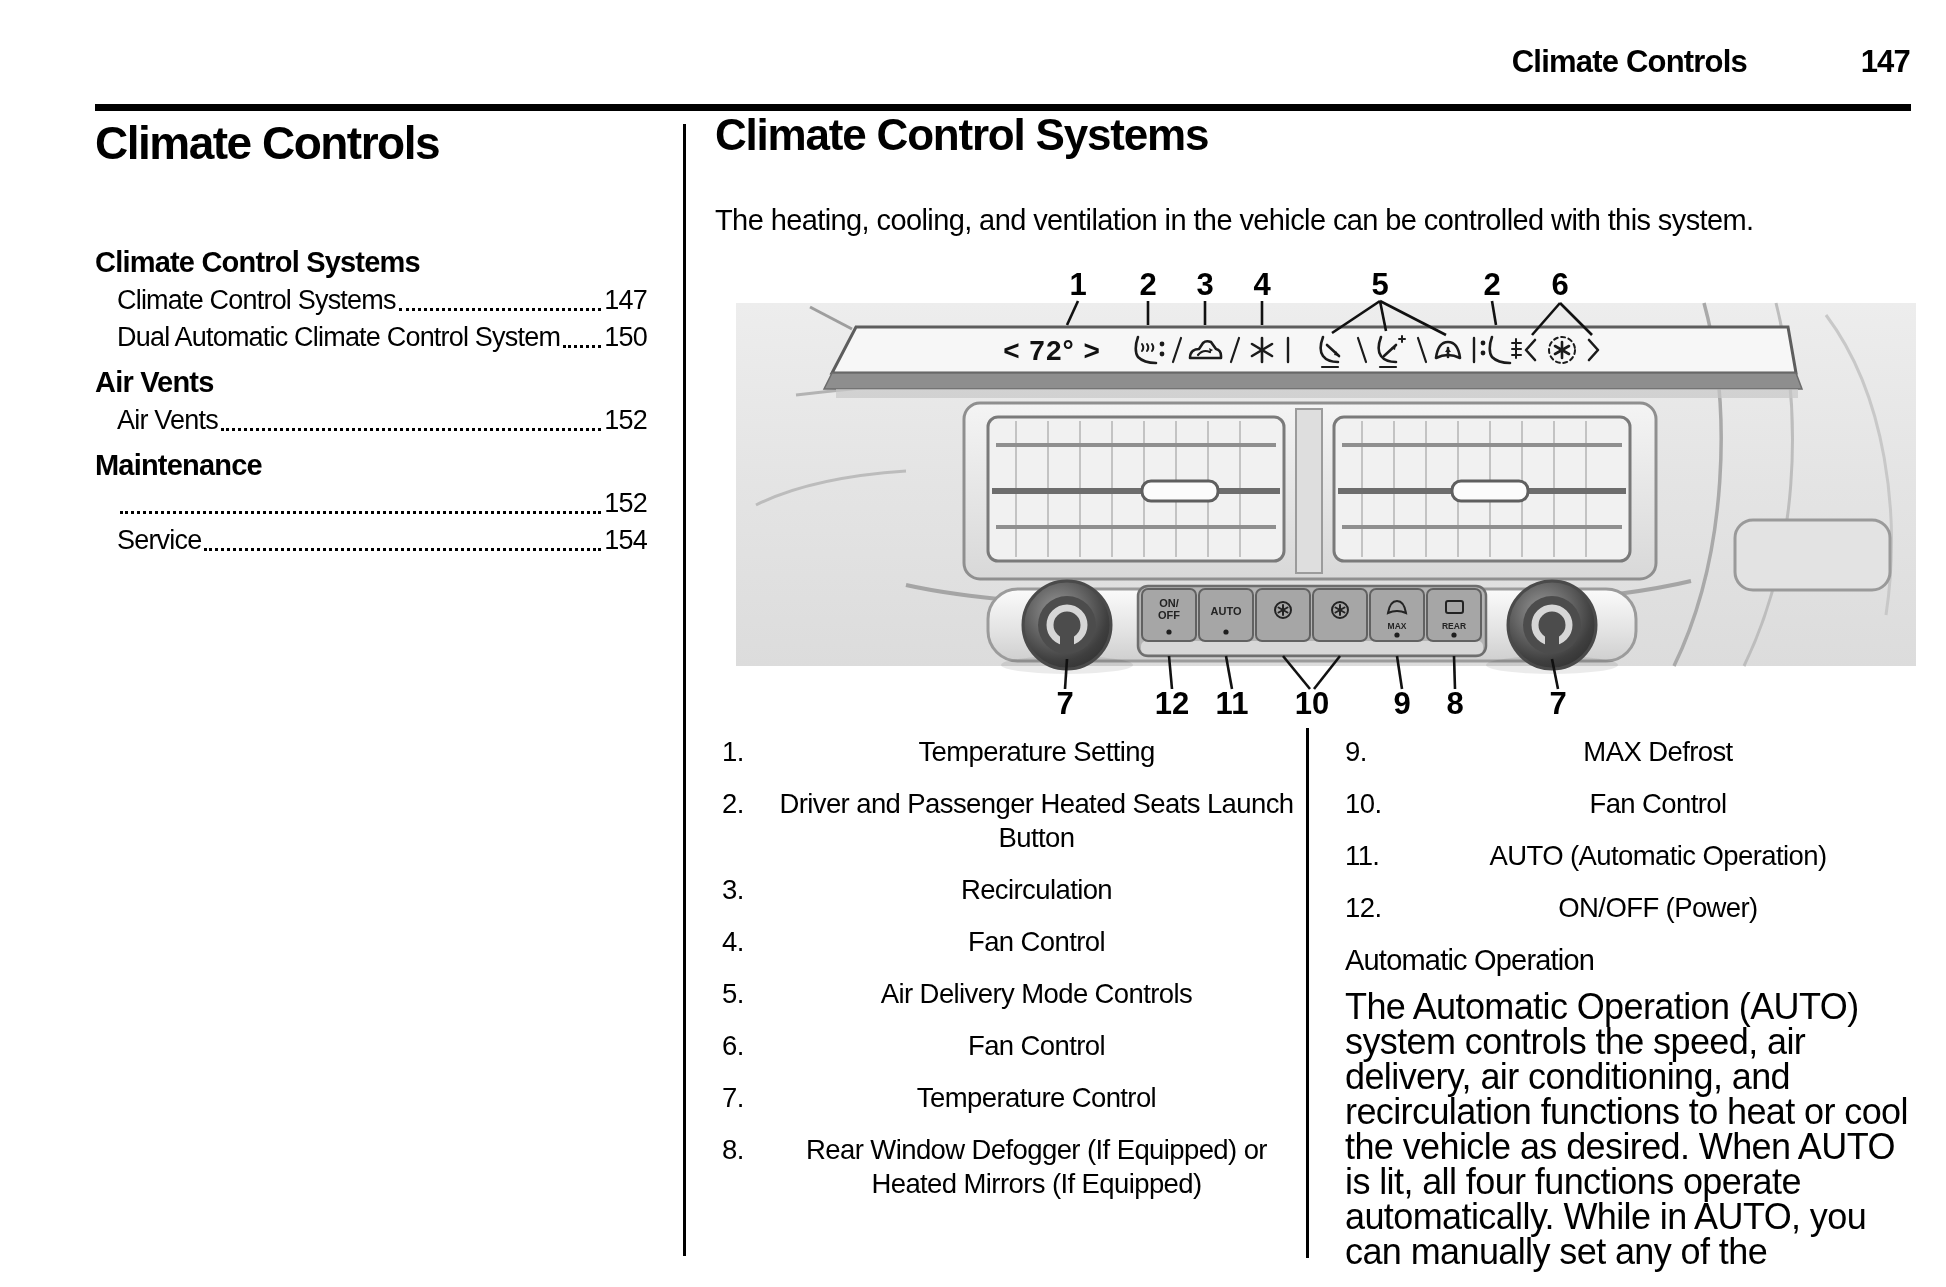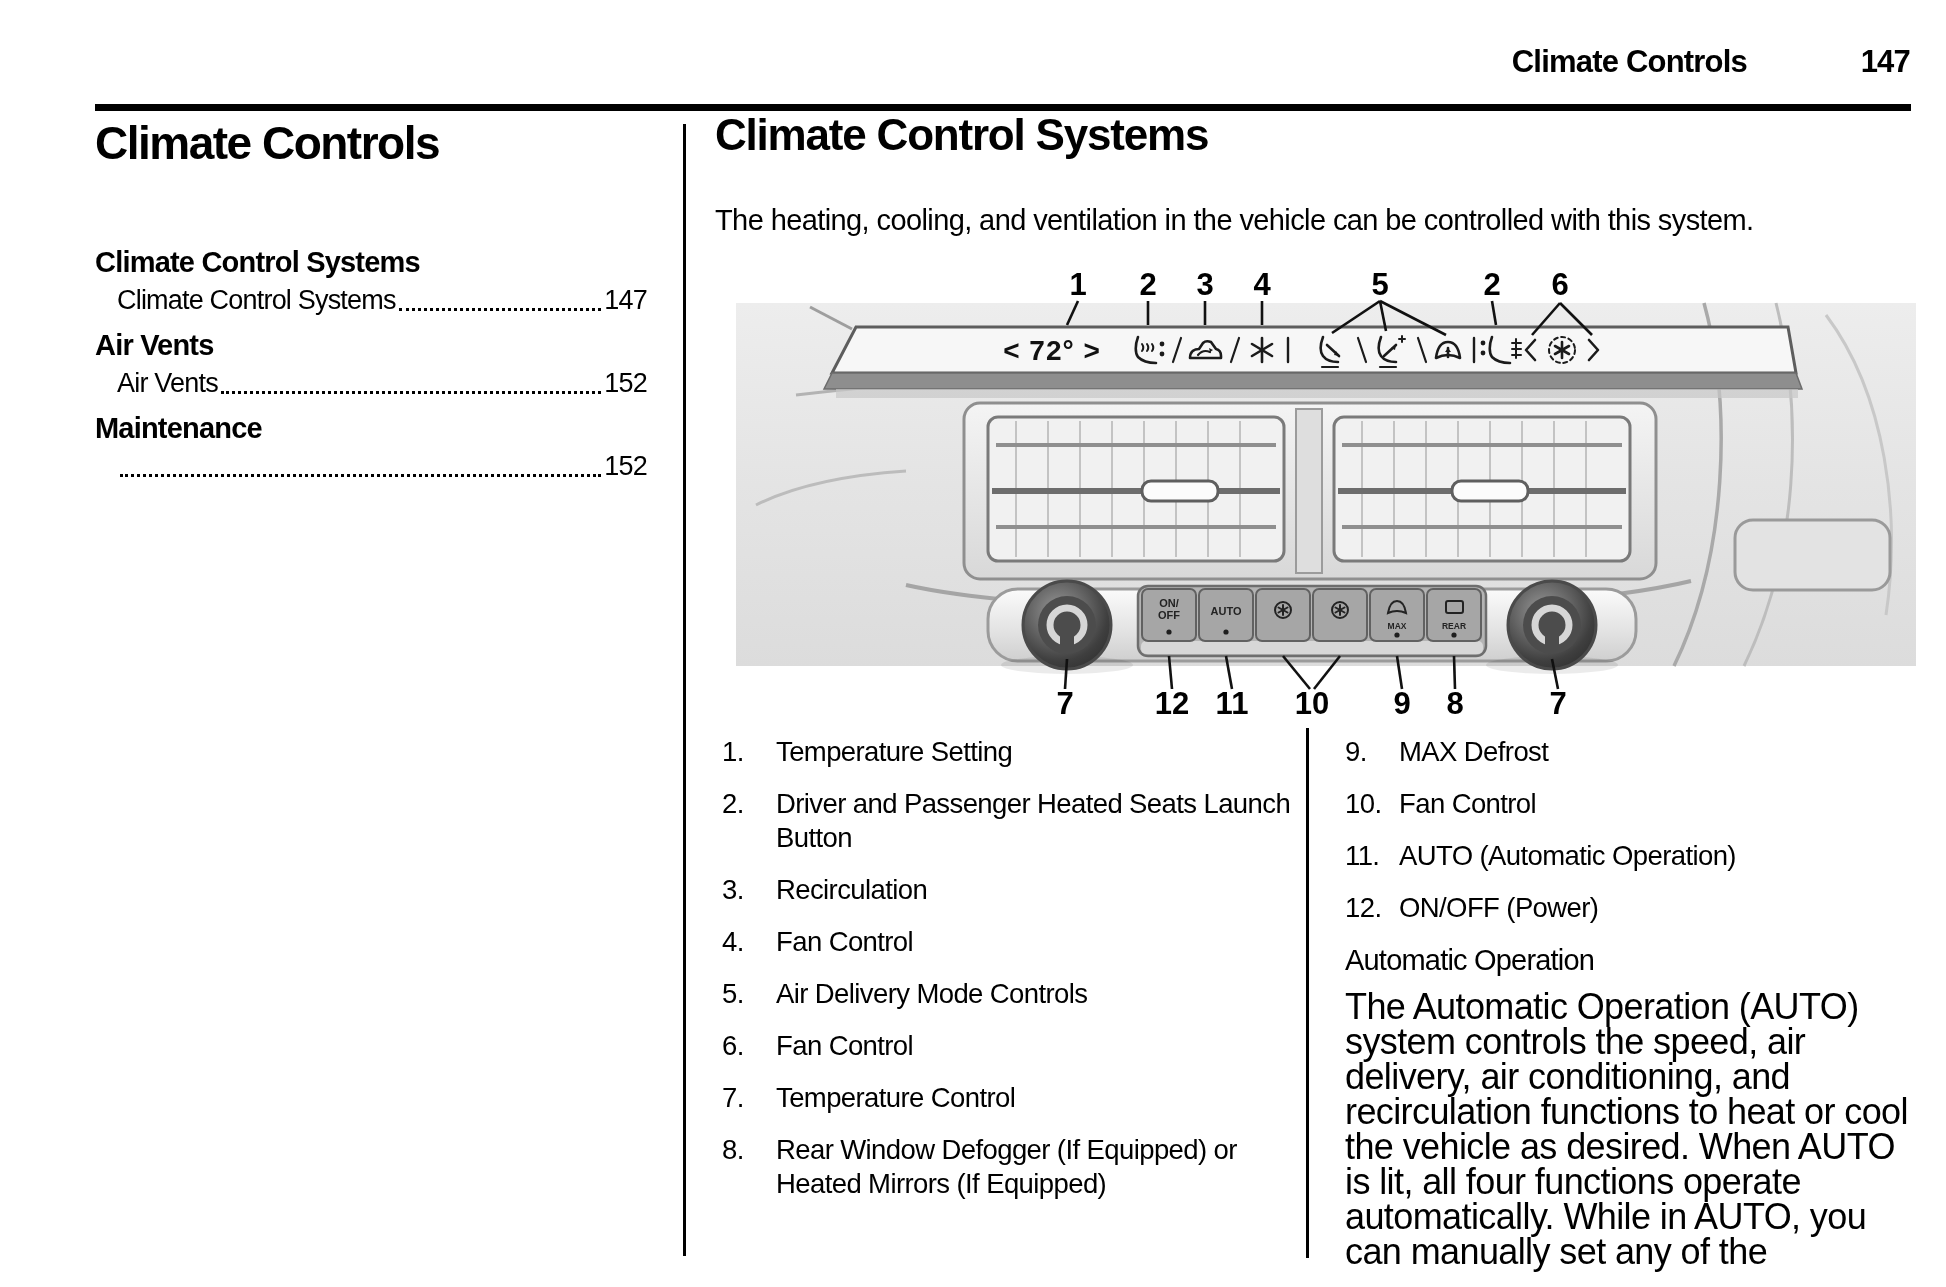--- a/index.html
+++ b/index.html
@@ -25,21 +25,21 @@
   .toc-dots{flex:1;min-width:10px;border-bottom:3.5px dotted #000;margin:0 3px 6px 3px;}
   
   #right-title{left:715px;top:110px;font-size:44px;font-weight:700;letter-spacing:-1.2px;}
   #intro{left:715px;top:204px;width:1190px;font-size:29px;letter-spacing:-0.6px;}
   
   .legend{font-size:27.5px;letter-spacing:-0.6px;line-height:34px;}
   #legend-left{left:722px;top:735px;width:575px;}
   #legend-right{left:1345px;top:735px;width:572px;}
   .li{display:flex;margin-bottom:18px;}
   .li .n{width:54px;flex:none;}
-  .li .t{flex:1;}
+  .li .t{flex:1;text-align:center;}
   #subhead{font-size:29px;font-weight:400;letter-spacing:-0.8px;margin:16px 0 12px 0;}
   #para{font-size:36px;line-height:35px;letter-spacing:-0.6px;}
   
   #figure-svg{left:736px;top:255px;}
   .callout{font-size:31px;font-weight:600;}
   svg text{font-family:"Liberation Sans",sans-serif;}
 </style>
 </head>
 <body>
 
@@ -50,31 +50,41 @@
 <div class="abs vdiv" id="vdiv-legend"></div>
 
 <div class="abs" id="left-title">Climate Controls</div>
 
 <div class="abs" id="toc">
   <div class="toc-h">Climate Control Systems</div>
   <div class="toc-row">
     <span class="toc-label">Climate Control Systems</span>
     <span class="toc-dots"></span>
     <span class="toc-page">147</span>
+  </div>
+  <div class="toc-row">
+    <span class="toc-label">Dual Automatic Climate Control System</span>
+    <span class="toc-dots"></span>
+    <span class="toc-page">150</span>
   </div>
   <div class="toc-h">Air Vents</div>
   <div class="toc-row">
     <span class="toc-label">Air Vents</span>
     <span class="toc-dots"></span>
     <span class="toc-page">152</span>
   </div>
   <div class="toc-h">Maintenance</div>
   <div class="toc-row">
     <span class="toc-dots"></span>
     <span class="toc-page">152</span>
+  </div>
+  <div class="toc-row">
+    <span class="toc-label">Service</span>
+    <span class="toc-dots"></span>
+    <span class="toc-page">154</span>
   </div>
 </div>
 
 <div class="abs" id="right-title">Climate Control Systems</div>
 <div class="abs" id="intro">The heating, cooling, and ventilation in the vehicle can be controlled with this system.</div>
 
 <svg class="abs" id="figure-svg" width="1180" height="460" viewBox="0 0 1180 460">
   <defs>
     <linearGradient id="gBg" x1="0" y1="0" x2="0" y2="1">
       <stop offset="0" stop-color="#ededed"></stop>

